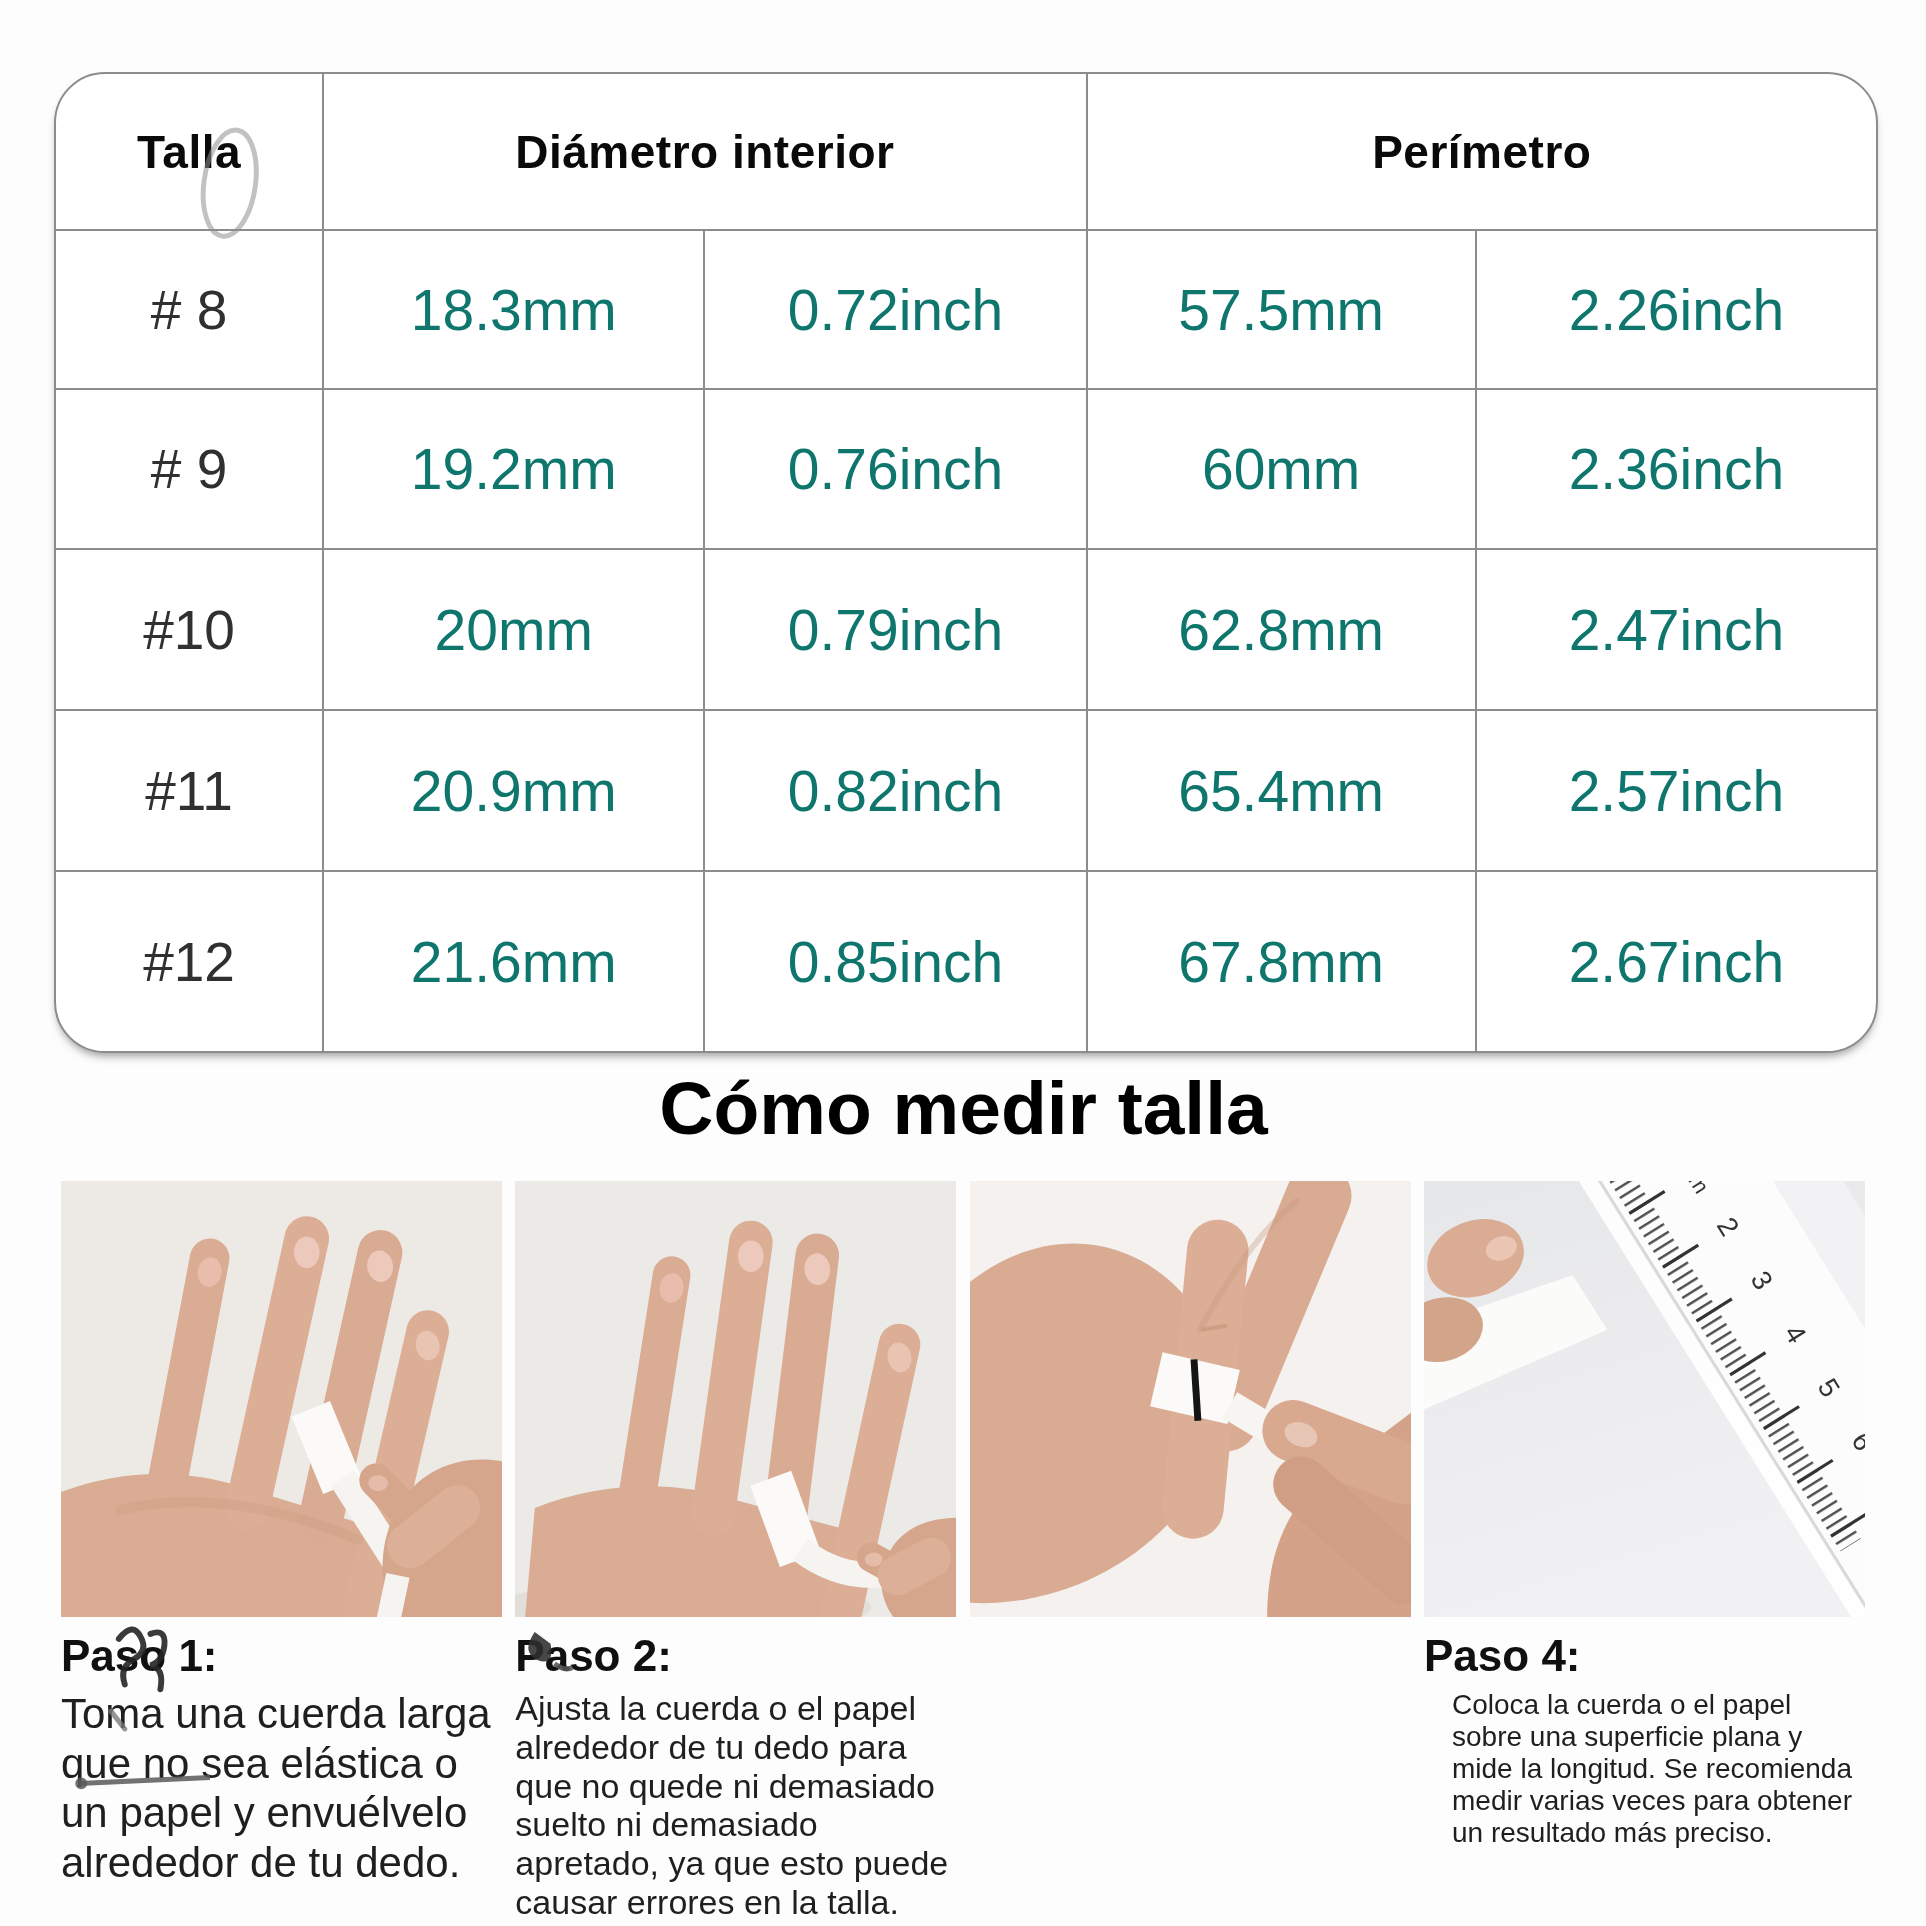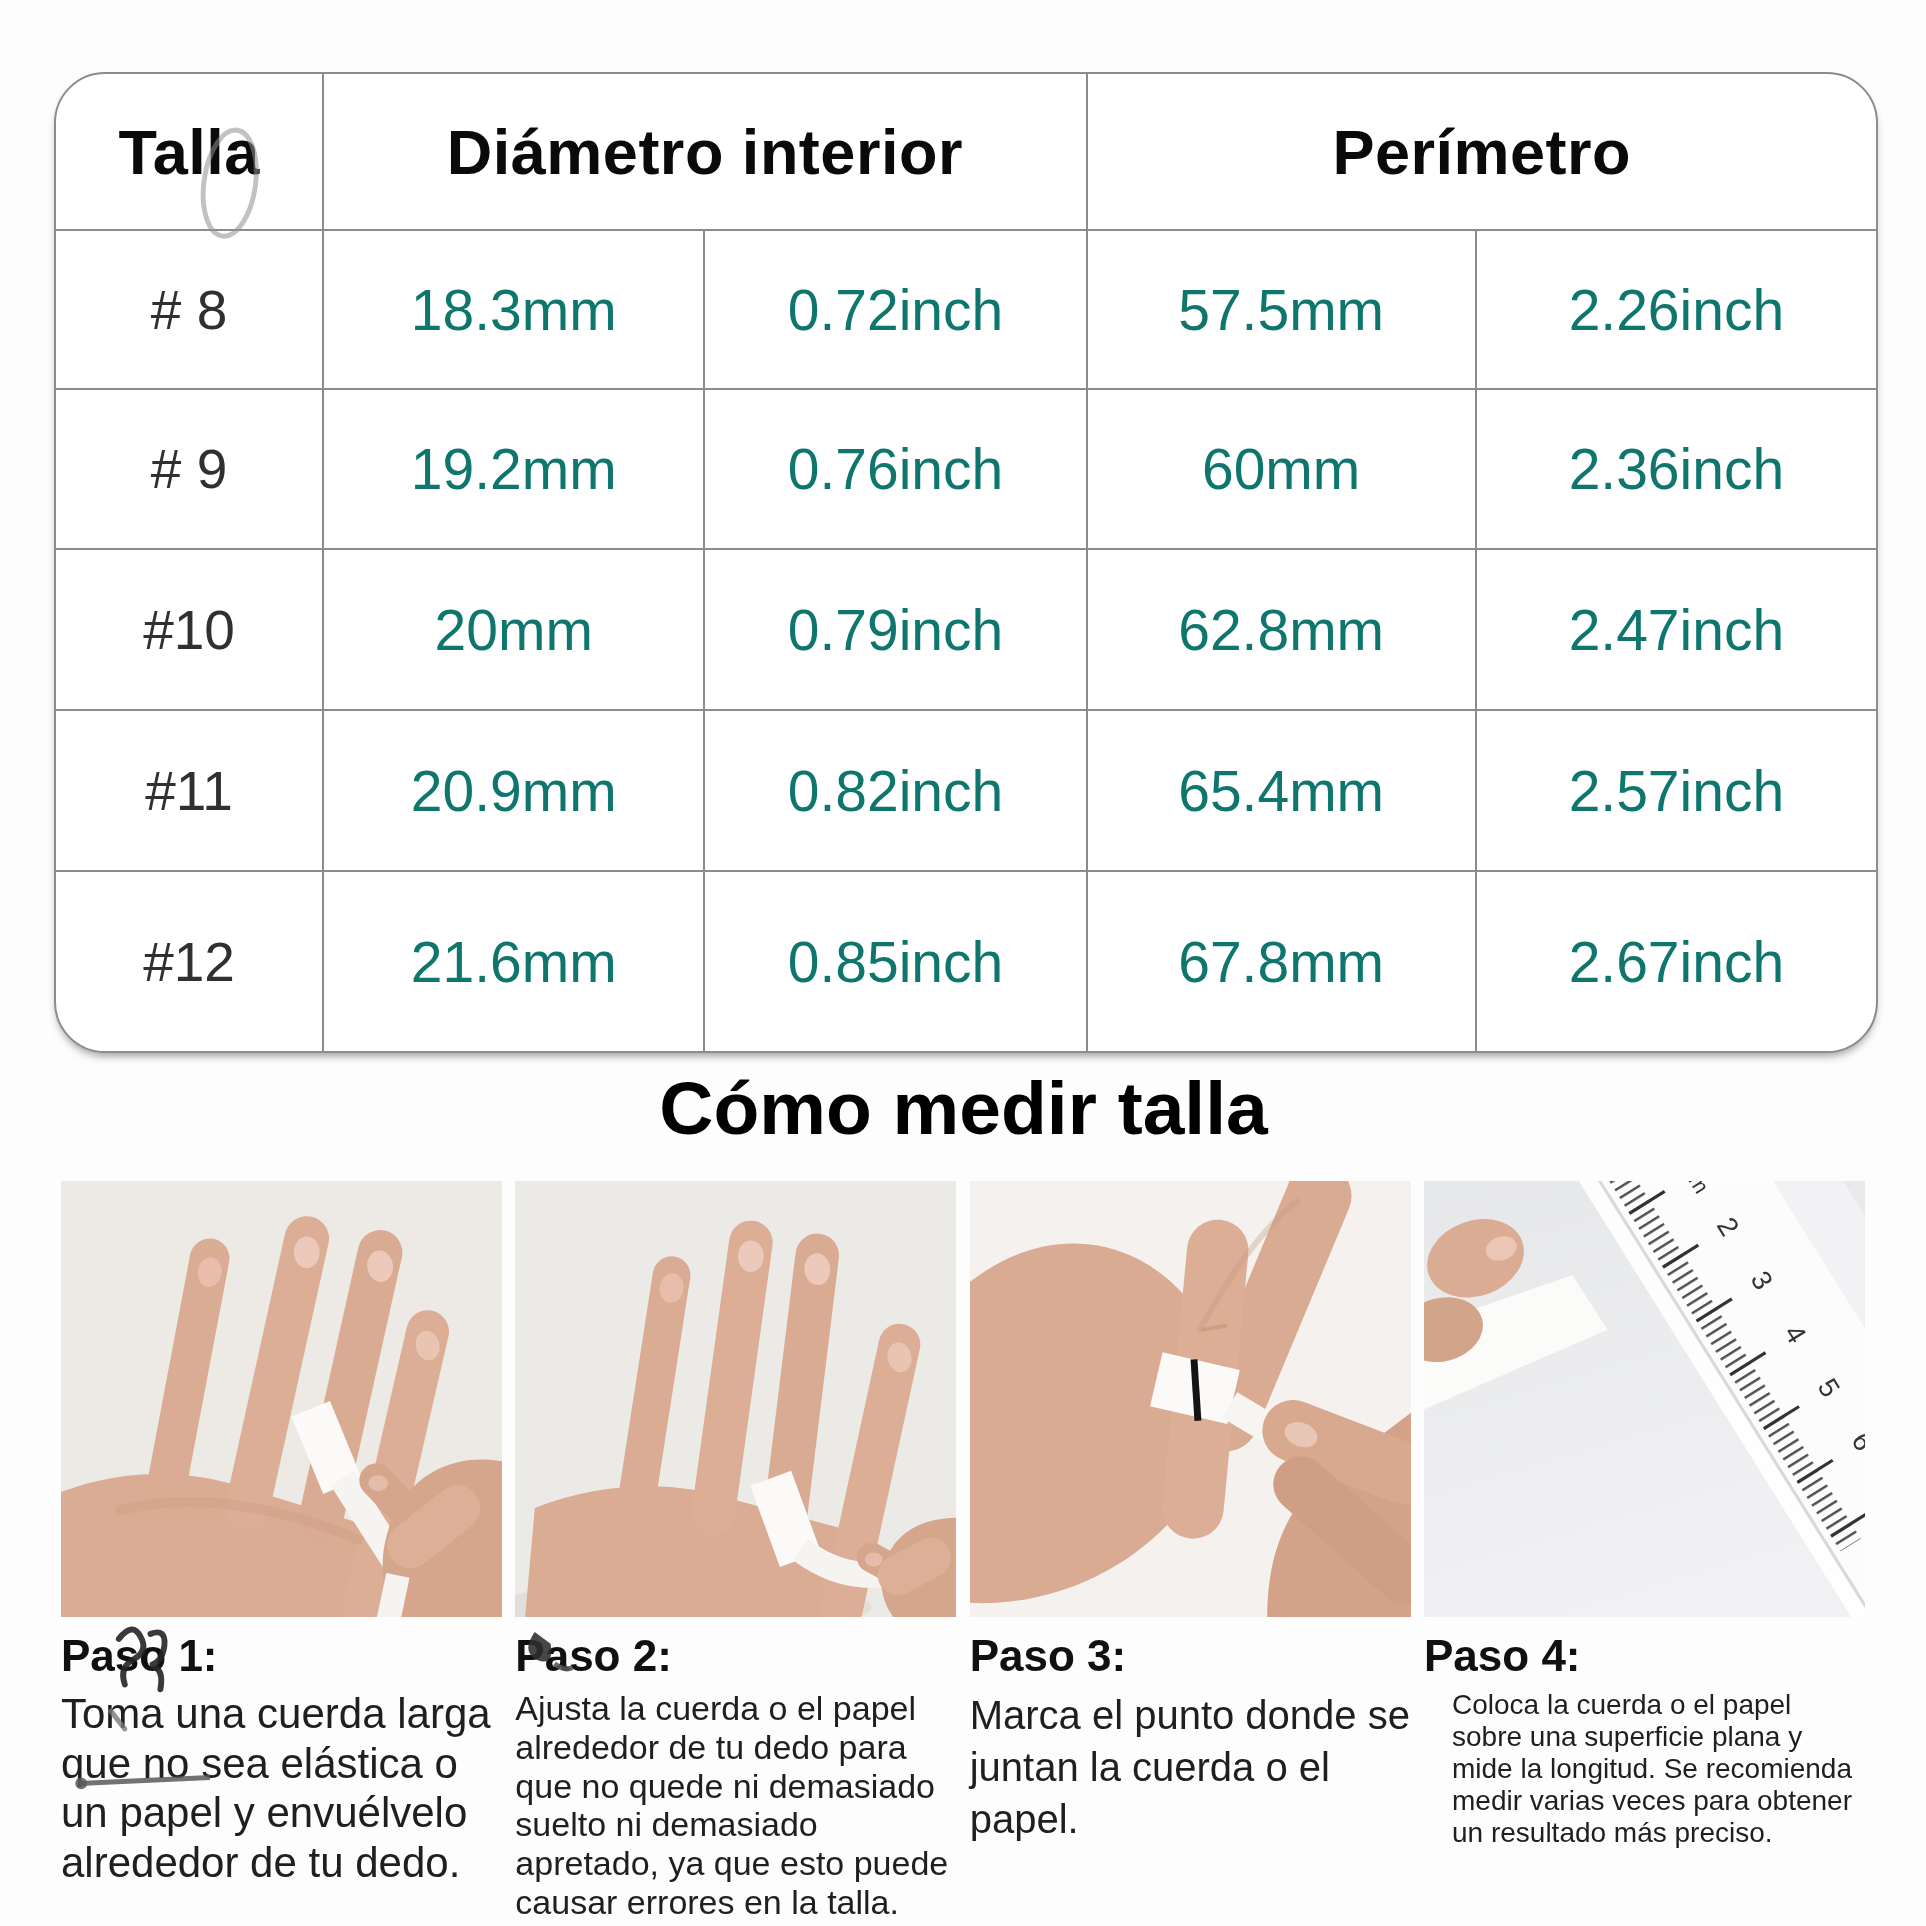--- a/index.html
+++ b/index.html
@@ -12,21 +12,21 @@
     position:absolute;left:54px;top:72px;width:1820px;height:977px;
     border:2px solid #8c8c8c;border-radius:51px;background:#ffffff;
     overflow:hidden;box-shadow:0 6px 9px -3px rgba(80,78,75,.55);
   }
   table{width:100%;height:100%;border-collapse:collapse;table-layout:fixed;}
   th,td{border:2px solid #8c8c8c;text-align:center;vertical-align:middle;padding:0;}
   tr>*:first-child{border-left:none;}
   tr>*:last-child{border-right:none;}
   tr:first-child>*{border-top:none;}
   tr:last-child>*{border-bottom:none;}
-  th{font-size:63px;font-weight:700;color:#0a0a0a;letter-spacing:0.5px;}
+  th{font-size:46px;font-weight:700;color:#0a0a0a;letter-spacing:0.5px;}
   td{font-size:57px;font-weight:400;color:#0f766e;}
   td.size-col{font-size:55px;color:#303030;}
   
   .section-title{
     position:absolute;top:1065px;left:0;width:100%;text-align:center;
     font-size:75px;font-weight:800;color:#000;
   }
   
   .steps{position:absolute;left:61px;top:1181px;width:1804px;display:flex;justify-content:space-between;}
   .step{width:441px;display:flex;flex-direction:column;}
@@ -189,24 +189,20 @@
           <line x1="226" y1="180" x2="230" y2="242" stroke="#141414" stroke-width="7"></line>
           <line x1="262" y1="226" x2="322" y2="262" stroke="#f7f5f2" stroke-width="30"></line>
         </g>
         <g stroke-linecap="round">
           <path d="M450,230 L450,450 L300,450 C298,385 316,330 360,298 Z" fill="#d3a289"></path>
           <line x1="438" y1="295" x2="326" y2="252" stroke="#d8a88f" stroke-width="62"></line>
           <ellipse cx="334" cy="256" rx="17" ry="12" fill="#e8c6b5" transform="rotate(20 334 256)"></ellipse>
           <line x1="440" y1="400" x2="334" y2="306" stroke="#cf9e85" stroke-width="56"></line>
         </g>
       </svg>
-    </div>
-    <div class="caption">
-      <div class="step-title">Paso 3:</div>
-      <div class="step-desc">Marca el punto donde se juntan la cuerda o el papel.</div>
     </div>
   </div>
 
   <div class="step s4">
     <div class="photo">
       <svg width="441" height="436" viewBox="0 0 445 440" xmlns="http://www.w3.org/2000/svg">
         <defs>
           <linearGradient id="g4" x1="0" y1="0" x2="0.3" y2="1">
             <stop offset="0" stop-color="#e6e7e9"></stop>
               <stop offset="1" stop-color="#f1f1f3"></stop>

